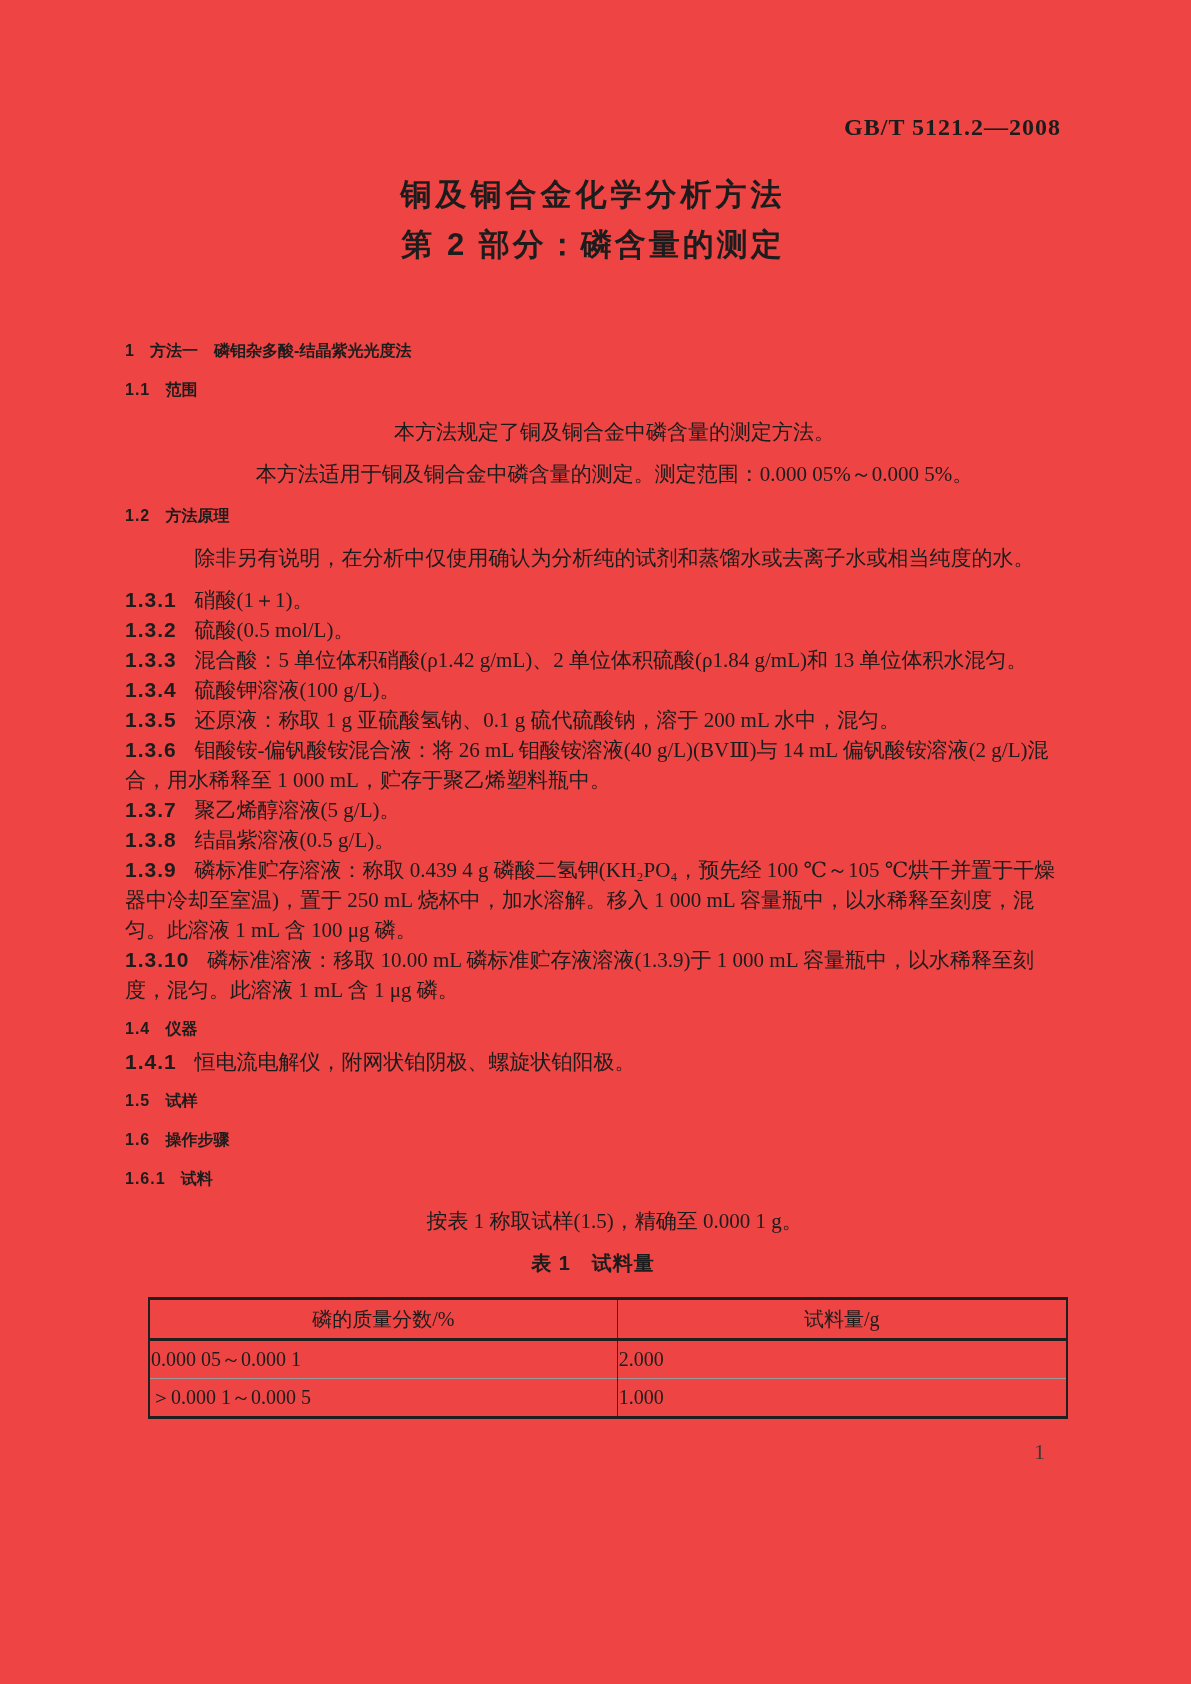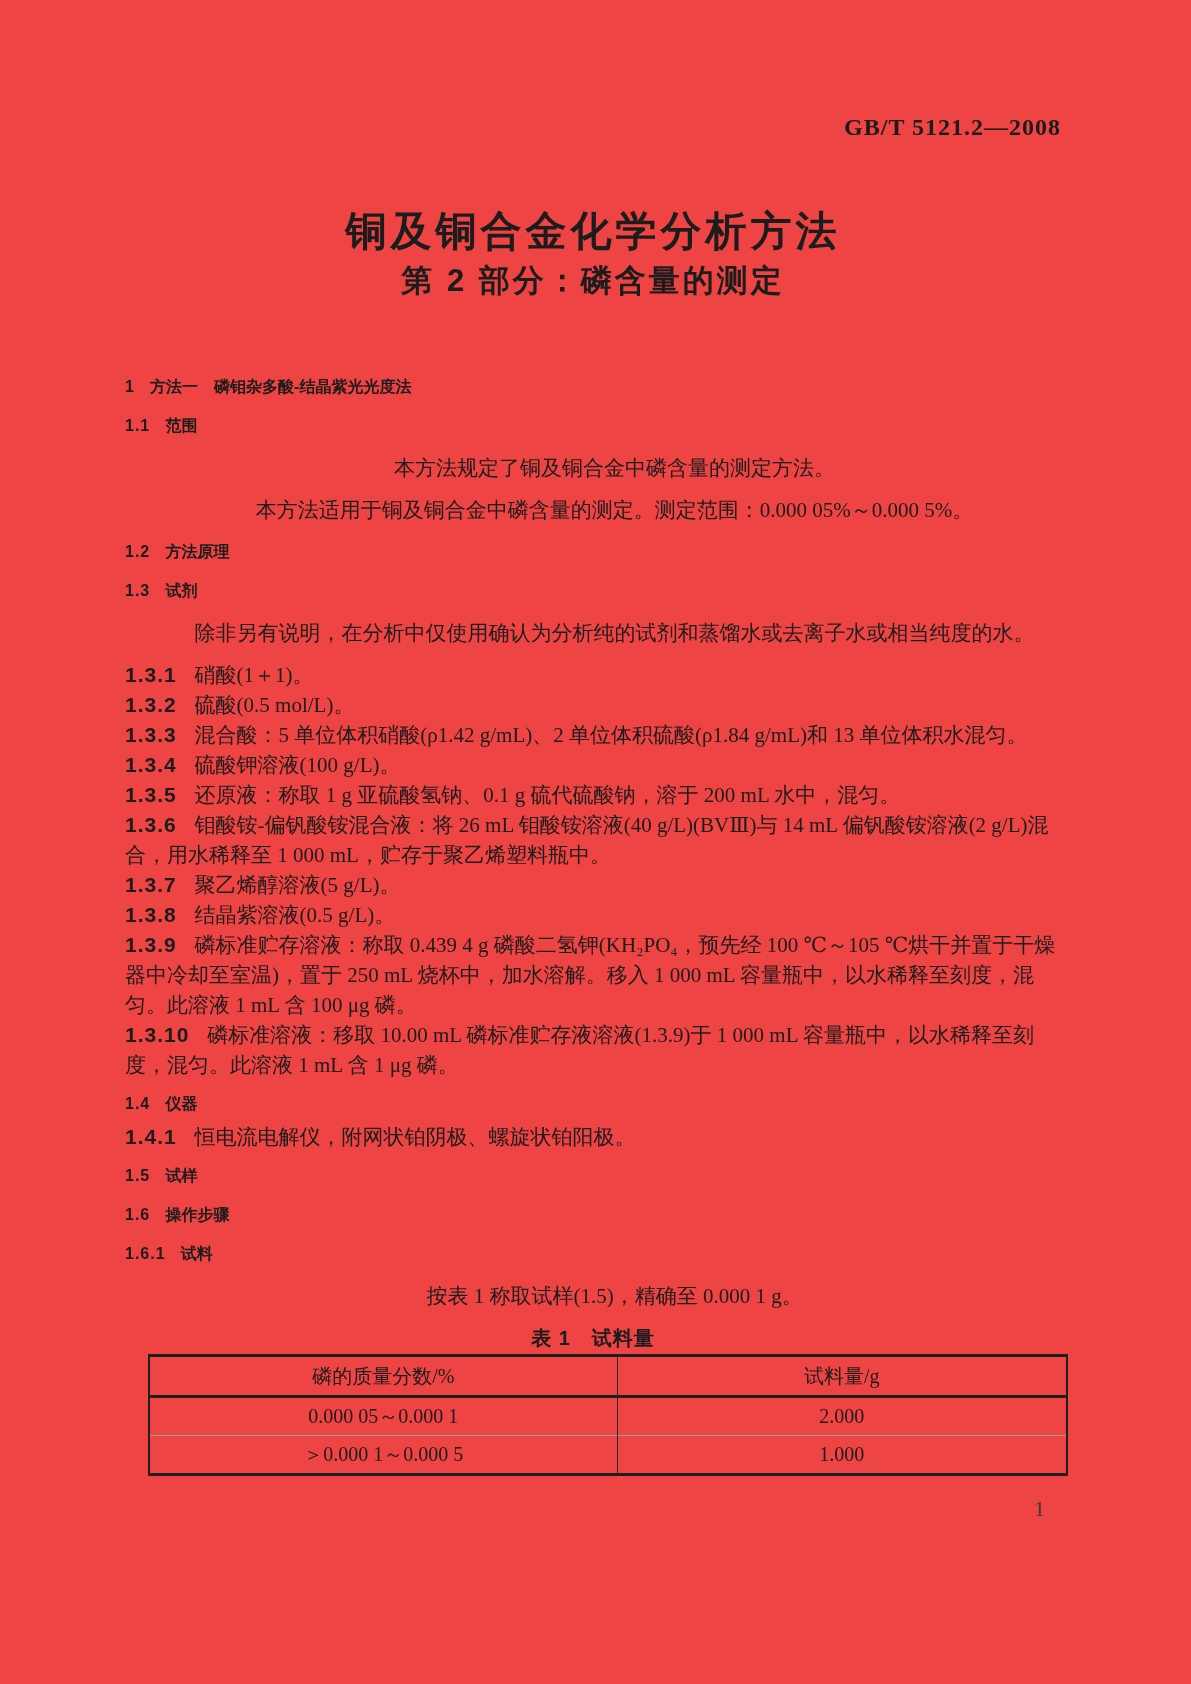--- a/index.html
+++ b/index.html
@@ -25,25 +25,25 @@
   .std-code {
     padding-top: 112px;
     text-align: right;
     font-family: "Liberation Serif", "DejaVu Serif", serif;
     font-weight: bold;
     font-size: 24px;
     letter-spacing: 1px;
     line-height: 30px;
   }
   .doc-title {
-    margin: 68px 0 0 0;
+    margin: 32px 0 0 0;
     text-align: center;
     font-family: "Liberation Sans", "DejaVu Sans", sans-serif;
     font-weight: bold;
-    font-size: 41px;
+    font-size: 31px;
     letter-spacing: 4px;
     line-height: 42px;
   }
   .doc-subtitle {
     margin: 8px 0 17px 0;
     text-align: center;
     font-family: "Liberation Sans", "DejaVu Sans", sans-serif;
     font-weight: bold;
     font-size: 31px;
     letter-spacing: 3px;
@@ -75,21 +75,21 @@
     font-weight: bold;
     margin-right: 0.85em;
     letter-spacing: 1px;
   }
   .para {
     margin: 12px;
     text-indent: 2.05em;
     text-align: center;
   }
   .tbl-caption {
-    margin: 14px 0 2px 0;
+    margin: 14px 0 20px 0;
     text-align: center;
     font-family: "Liberation Sans", "DejaVu Sans", sans-serif;
     font-weight: bold;
     font-size: 20px;
     letter-spacing: 1px;
   }
   table.data-table {
     width: 920px;
     margin-left: 23px;
     border-collapse: collapse;
@@ -99,21 +99,21 @@
     border-right: 2px solid #1f1f1f;
     font-size: 20px;
   }
   table.data-table th {
     font-weight: normal;
     text-align: center;
     height: 36px;
     border-bottom: 3px solid #1f1f1f;
   }
   table.data-table td {
-    text-align: center;
+    text-align: left;
     height: 35px;
   }
   table.data-table th:first-child,
   table.data-table td:first-child {
     width: 51%;
     border-right: 1.5px solid #2a2a2a;
   }
   table.data-table tbody tr + tr td {
     border-top: 1.5px solid #9a9a9a;
   }
@@ -136,21 +136,20 @@
     <div class="doc-title">铜及铜合金化学分析方法</div>
 
     <div class="doc-subtitle">第 2 部分：磷含量的测定</div>
 
     <div class="body-text" id="content-blocks">
         <div class="sec"><span class="num">1</span><span>方法一　磷钼杂多酸-结晶紫光光度法</span></div>
         <div class="sec"><span class="num">1.1</span><span>范围</span></div>
         <p class="para">本方法规定了铜及铜合金中磷含量的测定方法。</p>
         <p class="para">本方法适用于铜及铜合金中磷含量的测定。测定范围：0.000 05%～0.000 5%。</p>
         <div class="sec"><span class="num">1.2</span><span>方法原理</span></div>
-        <div class="sec"><span class="num">1.3</span><span>试剂</span></div>
         <p class="para">除非另有说明，在分析中仅使用确认为分析纯的试剂和蒸馏水或去离子水或相当纯度的水。</p>
         <div class="clause"><span class="num">1.3.1</span><span>硝酸(1＋1)。</span></div>
         <div class="clause"><span class="num">1.3.2</span><span>硫酸(0.5 mol/L)。</span></div>
         <div class="clause"><span class="num">1.3.3</span><span>混合酸：5 单位体积硝酸(ρ1.42 g/mL)、2 单位体积硫酸(ρ1.84 g/mL)和 13 单位体积水混匀。</span></div>
         <div class="clause"><span class="num">1.3.4</span><span>硫酸钾溶液(100 g/L)。</span></div>
         <div class="clause"><span class="num">1.3.5</span><span>还原液：称取 1 g 亚硫酸氢钠、0.1 g 硫代硫酸钠，溶于 200 mL 水中，混匀。</span></div>
         <div class="clause"><span class="num">1.3.6</span><span>钼酸铵-偏钒酸铵混合液：将 26 mL 钼酸铵溶液(40 g/L)(BVⅢ)与 14 mL 偏钒酸铵溶液(2 g/L)混合，用水稀释至 1 000 mL，贮存于聚乙烯塑料瓶中。</span></div>
         <div class="clause"><span class="num">1.3.7</span><span>聚乙烯醇溶液(5 g/L)。</span></div>
         <div class="clause"><span class="num">1.3.8</span><span>结晶紫溶液(0.5 g/L)。</span></div>
         <div class="clause"><span class="num">1.3.9</span><span>磷标准贮存溶液：称取 0.439 4 g 磷酸二氢钾(KH₂PO₄，预先经 100 ℃～105 ℃烘干并置于干燥器中冷却至室温)，置于 250 mL 烧杯中，加水溶解。移入 1 000 mL 容量瓶中，以水稀释至刻度，混匀。此溶液 1 mL 含 100 μg 磷。</span></div>

